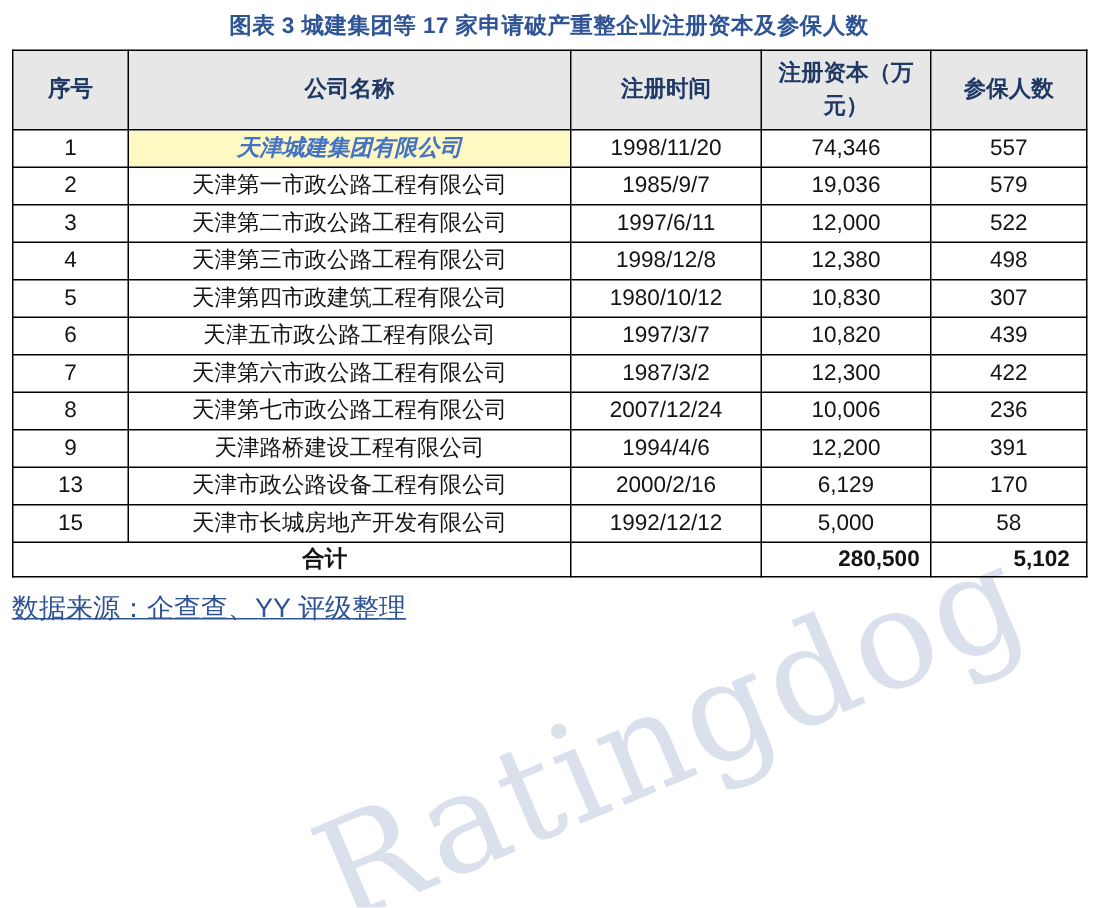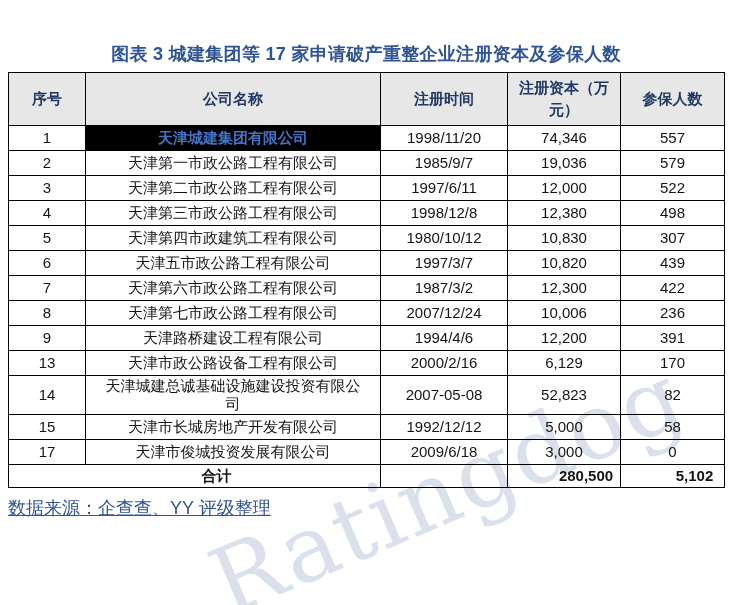--- a/index.html
+++ b/index.html
@@ -9,24 +9,23 @@
     background: #ffffff;
     font-family: "Liberation Sans", sans-serif;
     overflow: hidden;
     position: relative;
   }
   .figure-title {
     position: relative; z-index: 2;
     text-align: center;
     color: #2F5496;
     font-weight: 700;
-    font-size: 18px;
+    font-size: 15px;
     padding-top: 8px;
     letter-spacing: 0.3px;
-    margin-top: 34px;
   }
   table.data-table {
     position: relative; z-index: 1;
     border-collapse: collapse;
     table-layout: fixed;
     width: 716px;
     margin: 6px 0 0 8px;
     background: transparent;
   }
   .data-table th, .data-table td {
@@ -45,23 +44,24 @@
   }
   .data-table td {
     font-size: 15px;
     color: #141414;
     height: 25px;
     padding: 1px 4px;
     line-height: 1.2;
   }
   .data-table td.name-cell { padding: 1px 16px; }
   .data-table td.highlight {
-    background: #000000;
+    background: #fef9c3;
     color: #4472C4;
     font-weight: 700;
+    font-style: italic;
   }
   .data-table tr.total-row td {
     font-weight: 700;
     height: 23px;
     padding-left: 48px;
   }
   .source-note {
     position: relative; z-index: 2;
     display: inline-block;
     margin: 8px 0 0 8px;
@@ -172,39 +172,25 @@
         <td>391</td>
       </tr>
       <tr>
         <td>13</td>
         <td class="name-cell">天津市政公路设备工程有限公司</td>
         <td>2000/2/16</td>
         <td>6,129</td>
         <td>170</td>
       </tr>
       <tr>
-        <td>14</td>
-        <td class="name-cell">天津城建总诚基础设施建设投资有限公司</td>
-        <td>2007-05-08</td>
-        <td>52,823</td>
-        <td>82</td>
-      </tr>
-      <tr>
         <td>15</td>
         <td class="name-cell">天津市长城房地产开发有限公司</td>
         <td>1992/12/12</td>
         <td>5,000</td>
         <td>58</td>
-      </tr>
-      <tr>
-        <td>17</td>
-        <td class="name-cell">天津市俊城投资发展有限公司</td>
-        <td>2009/6/18</td>
-        <td>3,000</td>
-        <td>0</td>
       </tr>
     </tbody>
   <tbody>
     <tr class="total-row">
       <td colspan="2">合计</td>
       <td></td>
       <td>280,500</td>
       <td>5,102</td>
     </tr>
   </tbody>

